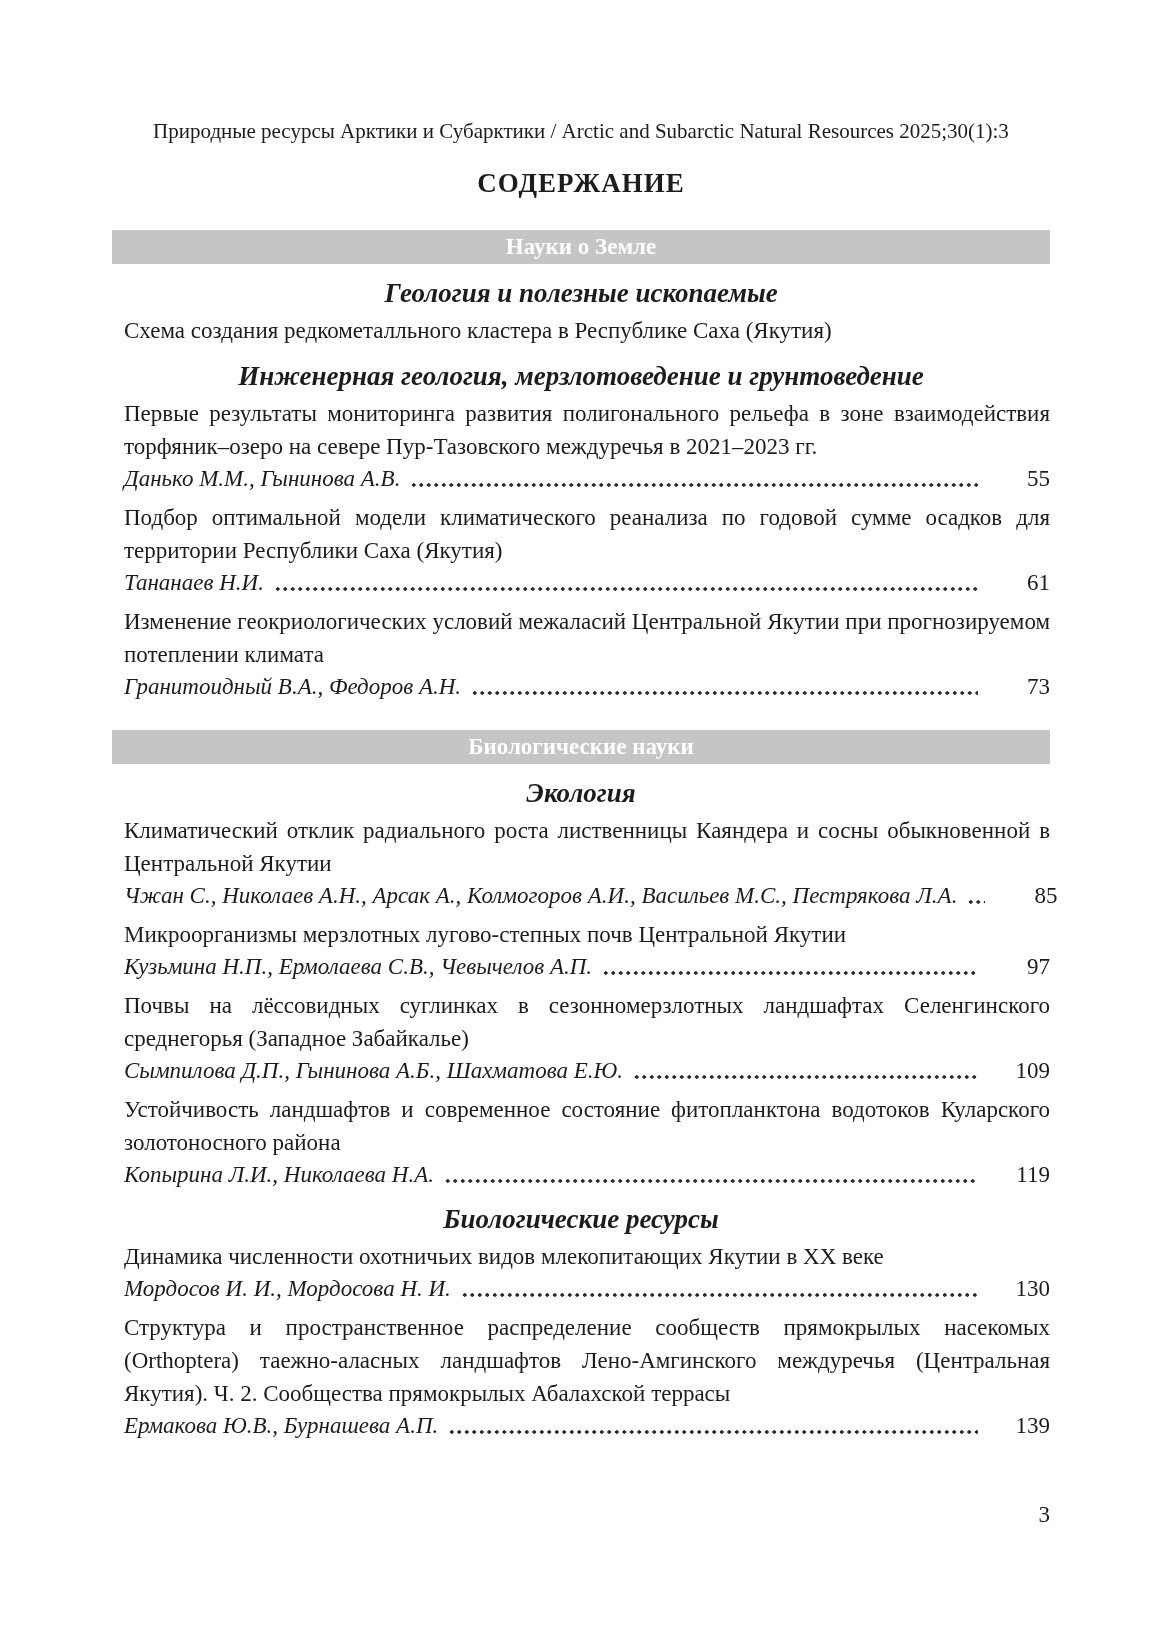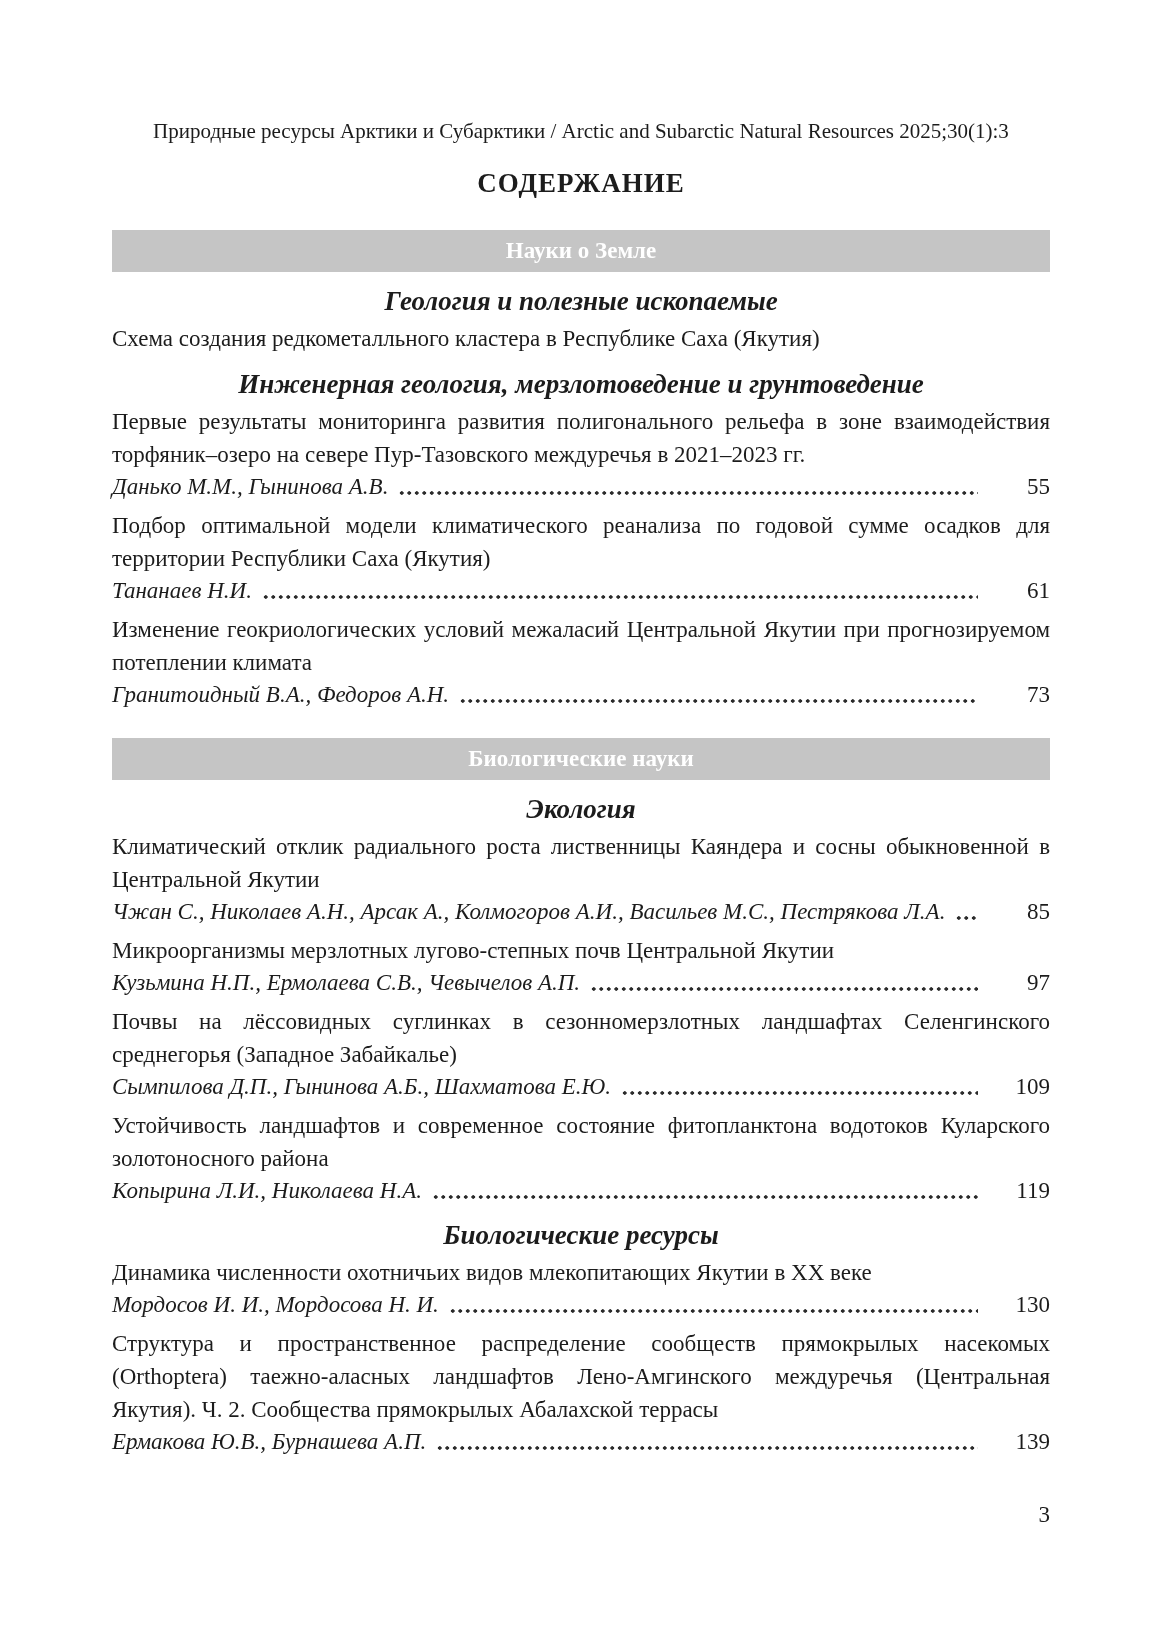--- a/index.html
+++ b/index.html
@@ -28,42 +28,42 @@
     margin: 22px 0 0 0;
     text-align: center;
     font-size: 27px;
     line-height: 34px;
     font-weight: bold;
     letter-spacing: 1px;
     font-family: Liberation Serif, serif;
   }
   .banner {
     margin-top: 30px;
-    height: 42px;
+    height: 34px;
     background: #c5c5c5;
     color: #ffffff;
     font-weight: bold;
     font-size: 23px;
     display: flex;
     align-items: center;
     justify-content: center;
   }
   .banner.banner-2 {
     margin-top: 28px;
   }
   .subsection-heading {
     margin: 14px 0 6px 0;
     text-align: center;
     font-weight: bold;
     font-style: italic;
     font-size: 27px;
     line-height: 30px;
   }
   .entry {
-    margin: 0 0 7px 0;
+    margin: 0 0 7px 12px;
   }
   .entry-title {
     font-size: 23px;
     line-height: 33px;
     text-align: justify;
   }
   .entry-meta {
     display: flex;
     align-items: stretch;
     font-size: 23px;

